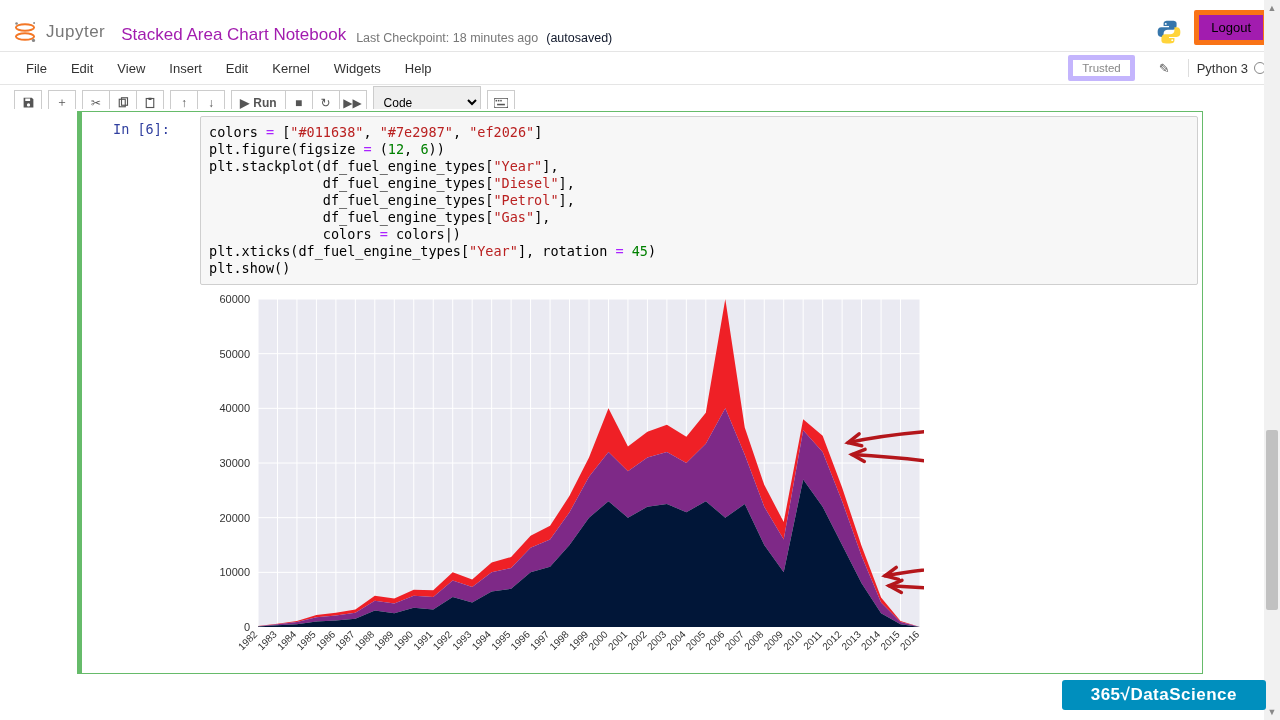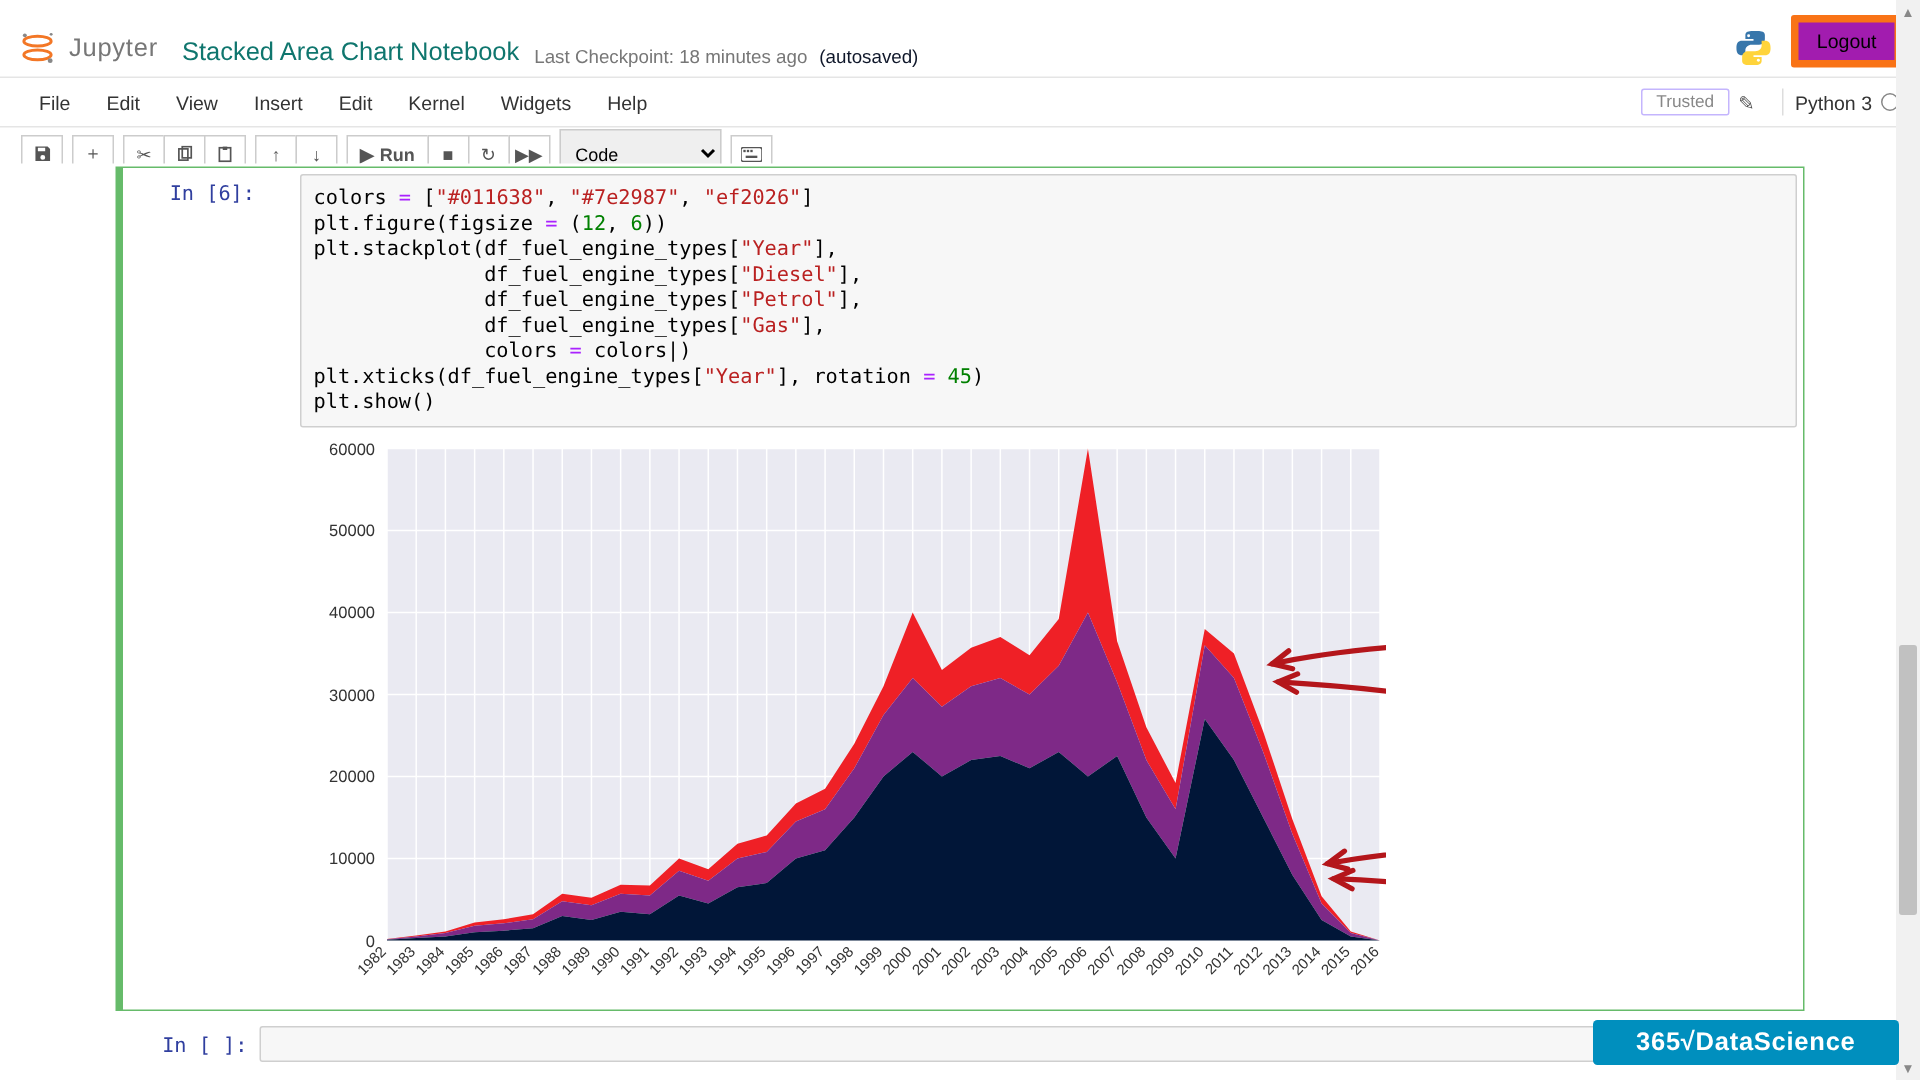--- a/index.html
+++ b/index.html
@@ -1,29 +1,29 @@
 <!DOCTYPE html>
 <html><head>
 <meta charset="utf-8">
 <style>
 * { box-sizing: border-box; margin: 0; padding: 0; }
 body { font-family: "Helvetica Neue", Helvetica, Arial, sans-serif; font-size: 13px; color: #000; background: #fff; overflow: hidden; }
 .header { display: flex; align-items: flex-end; padding: 6px 12px; border-bottom: 1px solid #e5e5e5; height: 40px; margin-top: 12px; }
 .logo { display: flex; align-items: center; gap: 8px; margin-right: 16px; }
 .logo-icon { width: 26px; height: 26px; }
 .logo-text { font-size: 17px; color: #777; letter-spacing: 0.5px; }
-.title { font-size: 17px; color: #0f766e; margin-right: 6px; }
+.title { font-size: 17px; color: #a21caf; margin-right: 6px; }
 .checkpoint { font-size: 12.5px; color: #777; margin-left: 4px; }
 .autosaved { font-size: 12.5px; color: #0f172a; margin-left: 8px; }
 .hspacer { flex: 1; }
 .python-logo { width: 26px; height: 26px; margin-right: 12px; }
 .logout-btn { border: 5px solid #f97316; background: #a21caf; padding: 5px 12px; border-radius: 2px; font-size: 13px; cursor: pointer; }
 .menubar { display: flex; align-items: center; padding: 0 14px; border-bottom: 1px solid #e5e5e5; height: 33px; }
 .menu-item { padding: 6px 12px; cursor: pointer; color: #333; font-size: 13px; }
-.trusted { font-size: 11.5px; color: #888; border: 1px solid #c4b5fd; padding: 2px 9px; border-radius: 2px; margin-right: 6px; }
+.trusted { font-size: 11.5px; color: #888; border: 5px solid #c4b5fd; padding: 2px 9px; border-radius: 2px; margin-right: 24px; }
 .edit-icon { margin-right: 10px; color: #555; cursor: pointer; }
 .kernel { display: flex; align-items: center; gap: 6px; font-size: 13px; color: #333; }
 .kernel-circle { width: 12px; height: 12px; border: 1.5px solid #888; border-radius: 50%; }
 .toolbar { display: flex; align-items: center; padding: 4px 14px; border-bottom: 1px solid #e5e5e5; height: 36px; gap: 0; }
 .tbtn { border: 1px solid #ccc; background: #fff; height: 26px; min-width: 28px; display: flex; align-items: center; justify-content: center; cursor: pointer; font-size: 12px; color: #555; }
 .tbtn + .tbtn { margin-left: -1px; }
 .tgroup { display: flex; margin-right: 6px; }
 .run-btn { padding: 0 8px; gap: 4px; font-weight: bold; }
 .cell-select { height: 33px; border: 1px solid #ccc; padding: 0 6px; font-size: 12px; width: 108px; margin-right: 6px; }
 .notebook-container { position: absolute; top: 109px; bottom: 0; left: 0; right: 0; background: #fff; overflow: hidden; }
@@ -255,26 +255,20 @@
               <path d="M 778.1176470588235 177.6 Q 727.1176470588235 168.2 652.1176470588235 163.6" stroke="#b4161b" stroke-width="3.5" fill="none" stroke-linecap="round"></path>
               <path d="M 665.0730520931157 158.29363774347846 L 652.1176470588235 163.6 L 664.3274723188885 170.44982971457543" stroke="#b4161b" stroke-width="3.5" fill="none" stroke-linecap="round"></path>
               <path d="M 805.0588235294117 272.8 Q 731.0588235294117 276 685.0588235294117 284.8" stroke="#b4161b" stroke-width="3.5" fill="none" stroke-linecap="round"></path>
               <path d="M 696.2963477062715 276.4502664488925 L 685.0588235294117 284.8 L 698.5847515552324 288.4123774775513" stroke="#b4161b" stroke-width="3.5" fill="none" stroke-linecap="round"></path>
               <path d="M 820.0588235294117 306.8 Q 766.5588235294117 298.40000000000003 689.0588235294117 294.8" stroke="#b4161b" stroke-width="3.5" fill="none" stroke-linecap="round"></path>
               <path d="M 701.9340675621557 289.30199207919003 L 689.0588235294117 294.8 L 701.3689411177983 301.4679085896625" stroke="#b4161b" stroke-width="3.5" fill="none" stroke-linecap="round"></path>
             </svg>
         </div>
       </div>
     </div>
-    <div class="cell empty-cell" style="margin-top:6px">
-      <div class="prompt">In [ ]:</div>
-      <div class="input-area">
-          <div class="code-box"></div>
-        </div>
-    </div>
   </div>
 </div>
 
 <div class="scrollbar">
   <div class="scrollbar-arrow" style="top:0">▲</div>
   <div class="scrollbar-thumb" style="top:430px; height:180px"></div>
   <div class="scrollbar-arrow" style="bottom:0">▼</div>
 </div>
 
 <div class="watermark">365√DataScience</div>

